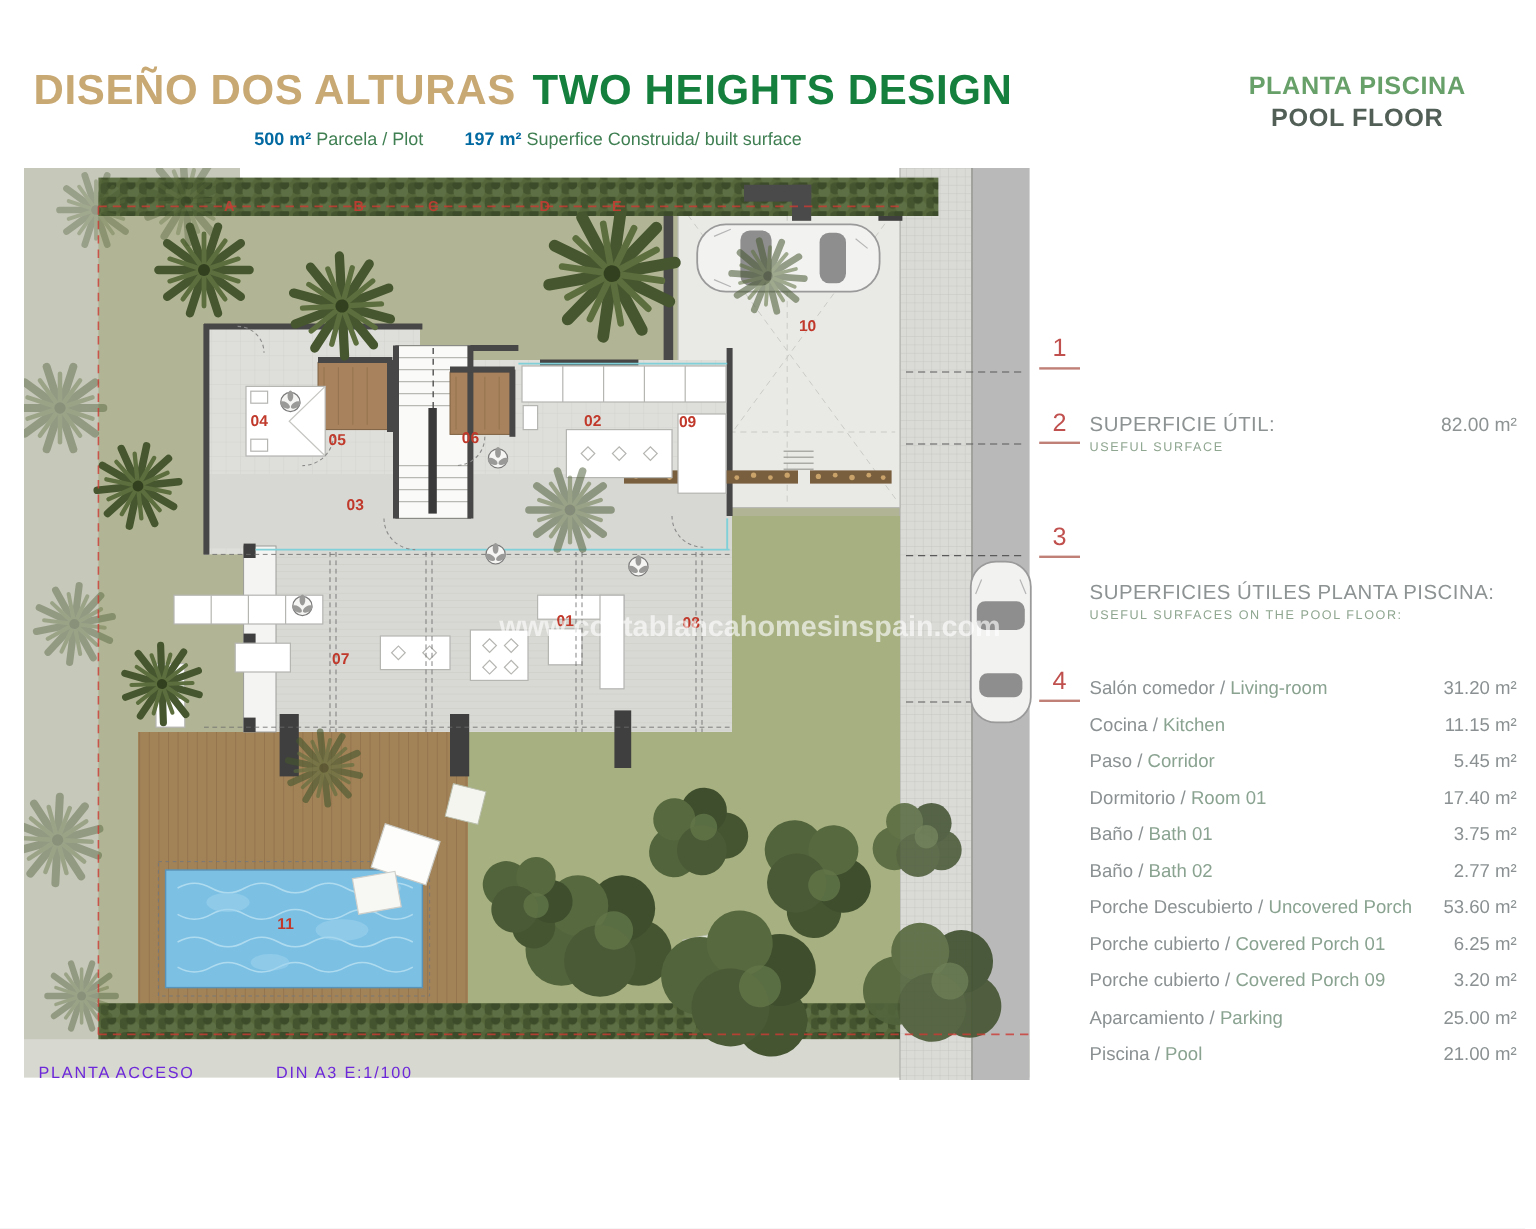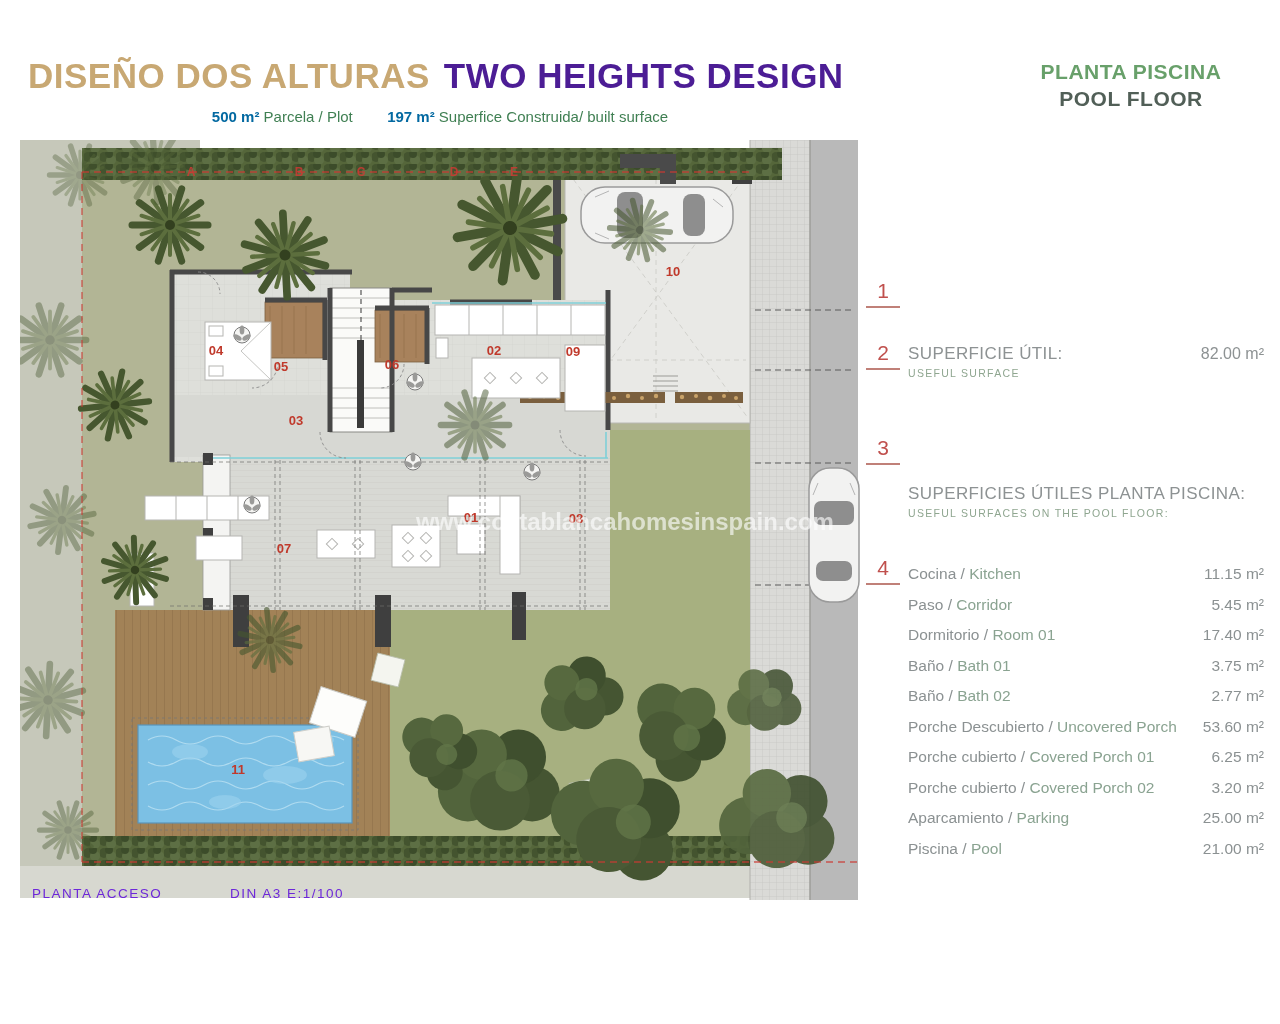--- a/index.html
+++ b/index.html
@@ -1,21 +1,21 @@
 <!DOCTYPE html>
 <html><head>
 <meta charset="utf-8">
 <style>
   html,body{margin:0;padding:0;background:#e8e8e8;}
   #stage{position:relative;width:1280px;height:1024px;background:#ffffff;overflow:hidden;
          font-family:"Liberation Sans", sans-serif;}
   
   #title-row{position:absolute;left:28px;top:56px;white-space:nowrap;}
   .title-es{font-size:35px;font-weight:bold;color:#c8a873;letter-spacing:.5px;}
-  .title-en{font-size:35px;font-weight:bold;color:#4c1d95;letter-spacing:.5px;margin-left:14px;text-align:center;}
+  .title-en{font-size:35px;font-weight:bold;color:#15803d;letter-spacing:.5px;margin-left:14px;text-align:center;}
   #subtitle-row{position:absolute;left:20px;top:108px;width:840px;text-align:center;
                 font-size:15px;color:#3f7f52;}
   .sub-val{font-weight:bold;color:#0369a1;}
   .sub-gap{display:inline-block;width:26px;}
   #floor-block{position:absolute;left:1000px;top:58px;width:262px;text-align:center;line-height:27px;}
   .floor-es{font-size:21px;font-weight:bold;color:#68a06a;letter-spacing:.5px;}
   .floor-en{font-size:21px;font-weight:bold;color:#515f57;letter-spacing:.5px;}
   
   #plan-wrap{position:absolute;left:20px;top:140px;width:840px;height:760px;}
   
@@ -449,20 +449,24 @@
     </div>
   </div>
 
   <div id="section-head">
     <div class="sum-label">SUPERFICIES ÚTILES PLANTA PISCINA:</div>
     <div class="sum-sub">USEFUL SURFACES ON THE POOL FLOOR:</div>
   </div>
 
   <div id="surface-rows">
       <div class="srow">
+        <span><span class="es">Salón comedor</span><span class="es"> / </span><span class="en">Living-room</span></span>
+        <span class="val">31.20 m²</span>
+      </div>
+      <div class="srow">
         <span><span class="es">Cocina</span><span class="es"> / </span><span class="en">Kitchen</span></span>
         <span class="val">11.15 m²</span>
       </div>
       <div class="srow">
         <span><span class="es">Paso</span><span class="es"> / </span><span class="en">Corridor</span></span>
         <span class="val">5.45 m²</span>
       </div>
       <div class="srow">
         <span><span class="es">Dormitorio</span><span class="es"> / </span><span class="en">Room 01</span></span>
         <span class="val">17.40 m²</span>
@@ -477,21 +481,21 @@
       </div>
       <div class="srow">
         <span><span class="es">Porche Descubierto</span><span class="es"> / </span><span class="en">Uncovered Porch</span></span>
         <span class="val">53.60 m²</span>
       </div>
       <div class="srow">
         <span><span class="es">Porche cubierto</span><span class="es"> / </span><span class="en">Covered Porch 01</span></span>
         <span class="val">6.25 m²</span>
       </div>
       <div class="srow">
-        <span><span class="es">Porche cubierto</span><span class="es"> / </span><span class="en">Covered Porch 02</span></span>
+        <span><span class="es">Porche cubierto</span><span class="es"> / </span><span class="en">Covered Porch 09</span></span>
         <span class="val">3.20 m²</span>
       </div>
       <div class="srow">
         <span><span class="es">Aparcamiento</span><span class="es"> / </span><span class="en">Parking</span></span>
         <span class="val">25.00 m²</span>
       </div>
       <div class="srow">
         <span><span class="es">Piscina</span><span class="es"> / </span><span class="en">Pool</span></span>
         <span class="val">21.00 m²</span>
       </div>

